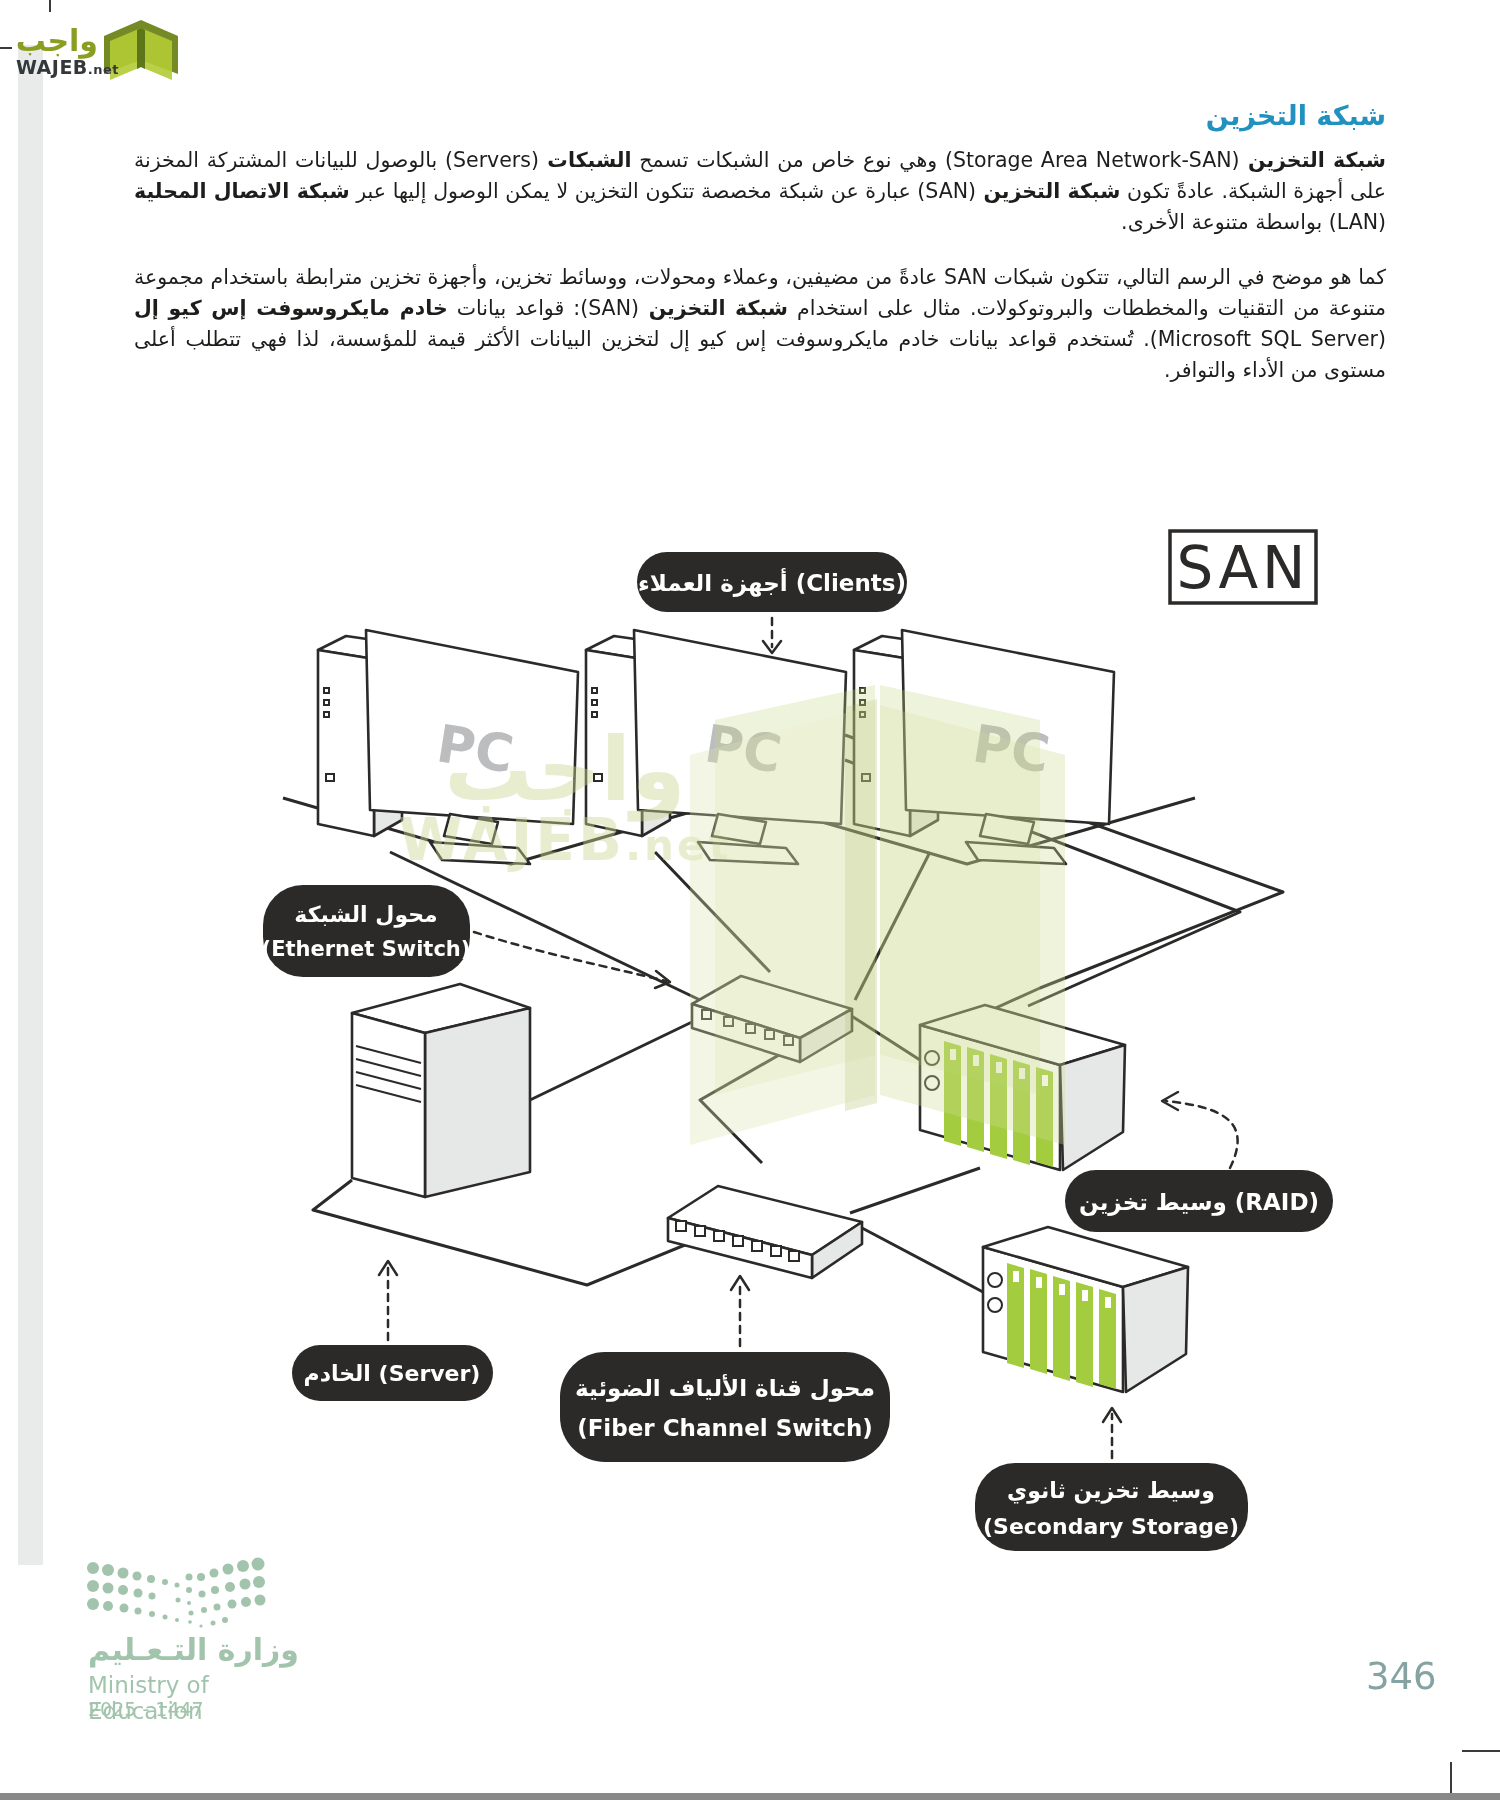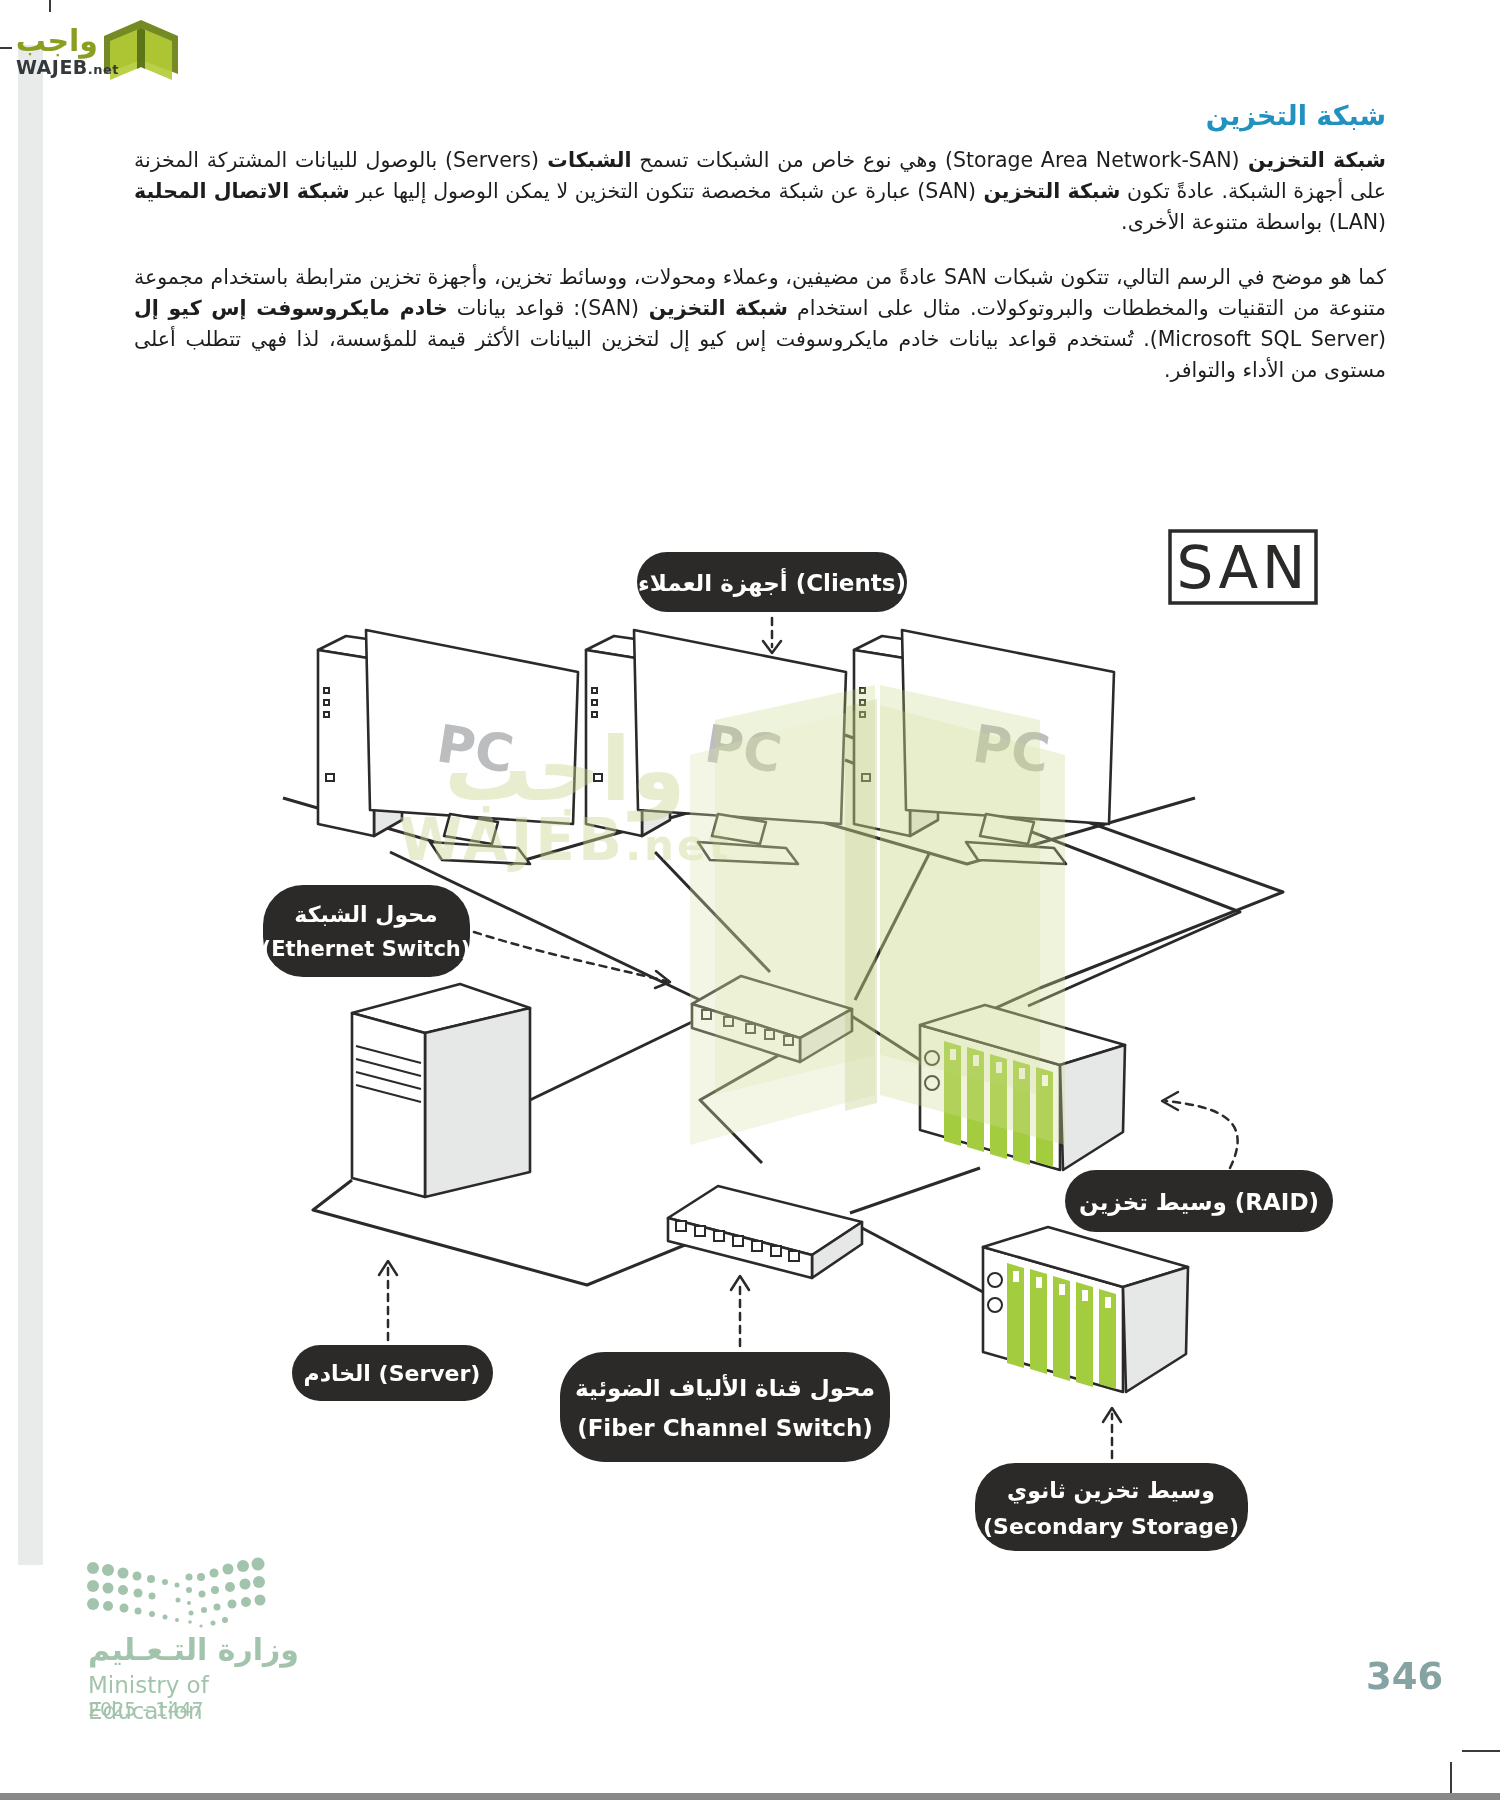--- a/index.html
+++ b/index.html
@@ -36,21 +36,21 @@
   .san-t{fill:#2b2a29;font-size:58px;letter-spacing:4px;text-anchor:middle;}
   .pc-t{fill:var(--pc-text);font-size:52px;font-weight:bold;}
   .wm{opacity:.55;}
   .wm-t-ar{fill:var(--watermark-green);font-size:88px;font-weight:bold;text-anchor:middle;opacity:.8;}
   .wm-t-en{fill:var(--watermark-green);font-weight:bold;text-anchor:middle;opacity:.8;}
   
   .ministry{position:absolute;left:80px;top:1548px;width:240px;}
   .ministry .m-ar{position:absolute;top:84px;left:8px;font-size:30px;font-weight:bold;color:var(--ministry-green);}
   .ministry .m-en{position:absolute;top:124px;left:8px;font-size:23px;color:var(--ministry-green);}
   .ministry .m-yr{position:absolute;top:150px;left:8px;font-size:19px;color:var(--ministry-green);}
-  .page-num{position:absolute;left:1366px;top:1655px;font-size:37px;font-weight:bold;color:var(--page-number);text-align:right;}
+  .page-num{position:absolute;left:1366px;top:1655px;font-size:37px;font-weight:normal;color:var(--page-number);text-align:right;}
 </style>
 </head>
 <body>
 
 <div class="page">
 
   <div class="cropmark" style="left:49px;top:0;width:2px;height:12px;"></div>
   <div class="cropmark" style="left:0;top:47px;width:12px;height:2px;"></div>
   <div class="cropmark" style="left:1462px;top:1750px;width:38px;height:2px;"></div>
   <div class="cropmark" style="left:1450px;top:1762px;width:2px;height:38px;"></div>

